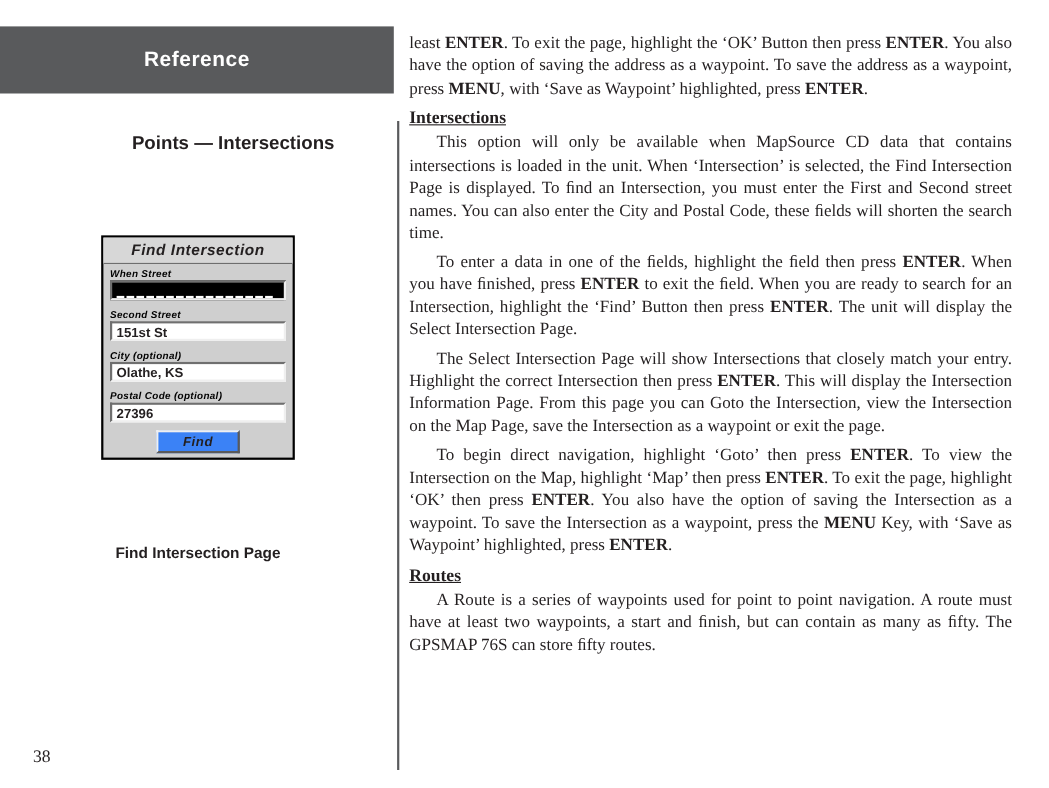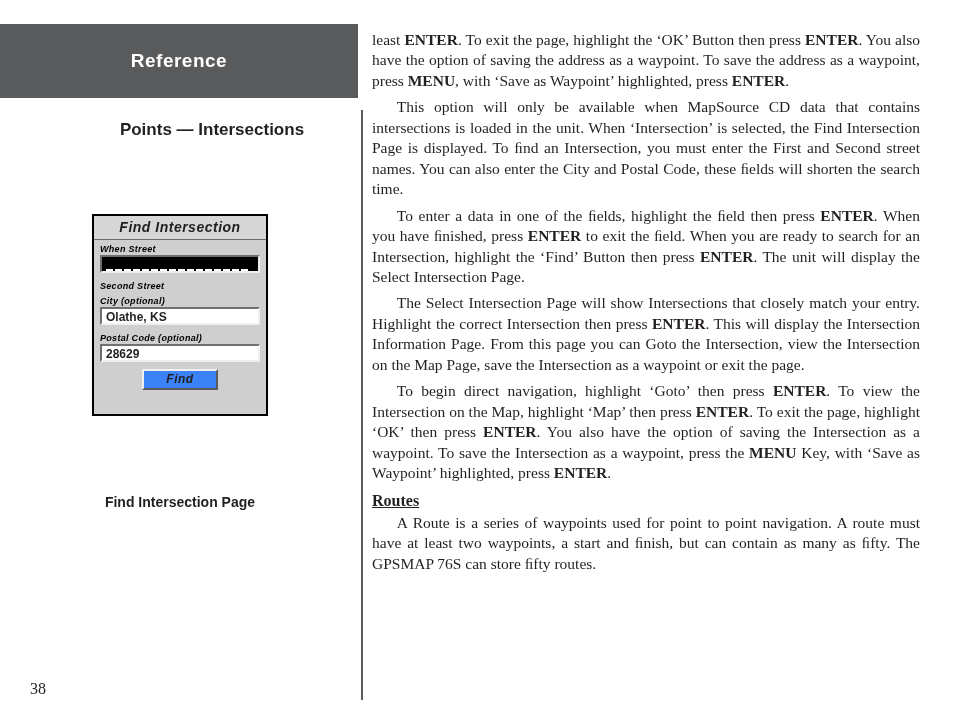--- a/index.html
+++ b/index.html
@@ -17,21 +17,21 @@
     width: 954px;
     height: 716px;
   }
 
   
   .banner {
     position: absolute;
     left: 0;
     top: 24px;
     width: 358px;
-    height: 74px;
+    height: 61px;
     background: #595a5c;
     display: flex;
     align-items: center;
     justify-content: center;
     text-align: right;
   }
   .banner-title {
     color: #fff;
     font-family: Verdana, Geneva, sans-serif;
     font-weight: 700;
@@ -52,21 +52,21 @@
   }
 
   
   .device {
     position: absolute;
     left: 92px;
     top: 214px;
     width: 172px;
     background: #cfcfcf;
     border: 2px solid #000;
-    padding-bottom: 24px;
+    padding-bottom: 4px;
     font-family: "Arial Black", Arial, sans-serif;
   }
   .device-header {
     background: #d7d7d7;
     border-bottom: 1px solid #6e6e6e;
     text-align: center;
     font-weight: 900;
     font-style: italic;
     font-size: 14px;
     padding: 3px 0 4px;
@@ -215,37 +215,39 @@
           <span></span>
           <span></span>
           <span></span>
           <span></span>
           <span></span>
           <span></span>
       </span>
     </div>
 
     <div class="dev-label">Second Street</div>
+    <div class="dev-field">151st St</div>
 
     <div class="dev-label">City (optional)</div>
     <div class="dev-field">Olathe, KS</div>
 
     <div class="dev-label">Postal Code (optional)</div>
-    <div class="dev-field">28629</div>
+    <div class="dev-field">27396</div>
 
     <div class="dev-button-row">
       <span class="dev-button">Find</span>
     </div>
   </div>
 
   <div class="device-caption">Find Intersection Page</div>
 
   <div class="body">
     <p><span>least </span><b>ENTER</b><span>.  To exit the page, highlight the ‘OK’ Button then press </span><b>ENTER</b><span>. You also have the option of saving the address as a waypoint.  To save the address as a waypoint, press </span><b>MENU</b><span>, with ‘Save as Waypoint’ highlighted, press </span><b>ENTER</b><span>.</span></p>
 
+    <h3>Intersections</h3>
 
     <p class="indent">This option will only be available when MapSource CD data that contains intersections is loaded in the unit.  When ‘Intersection’ is selected, the Find Intersection Page is displayed.  To ﬁnd an Intersection, you must enter the First and Second street names.  You can also enter the City and Postal Code, these ﬁelds will shorten the search time.</p>
 
     <p class="indent"><span>To enter a data in one of the ﬁelds, highlight the ﬁeld then press </span><b>ENTER</b><span>.  When you have ﬁnished, press </span><b>ENTER</b><span> to exit the ﬁeld.  When you are ready to search for an Intersection, highlight the ‘Find’ Button then press </span><b>ENTER</b><span>.  The unit will display the Select Intersection Page.</span></p>
 
     <p class="indent"><span>The Select Intersection Page will show Intersections that closely match your entry.  Highlight the correct Intersection then press </span><b>ENTER</b><span>.  This will display the Intersection Information Page.  From this page you can Goto the Intersection, view the Intersection on the Map Page, save the Intersection as a waypoint or exit the page.</span></p>
 
     <p class="indent"><span>To begin direct navigation, highlight ‘Goto’ then press </span><b>ENTER</b><span>.  To view the Intersection on the Map, highlight ‘Map’ then press </span><b>ENTER</b><span>.  To exit the page, highlight ‘OK’ then press </span><b>ENTER</b><span>. You also have the option of saving the Intersection as a waypoint.  To save the Intersection as a waypoint, press the </span><b>MENU</b><span> Key, with ‘Save as Waypoint’ highlighted, press </span><b>ENTER</b><span>.</span></p>
 
     <h3>Routes</h3>

